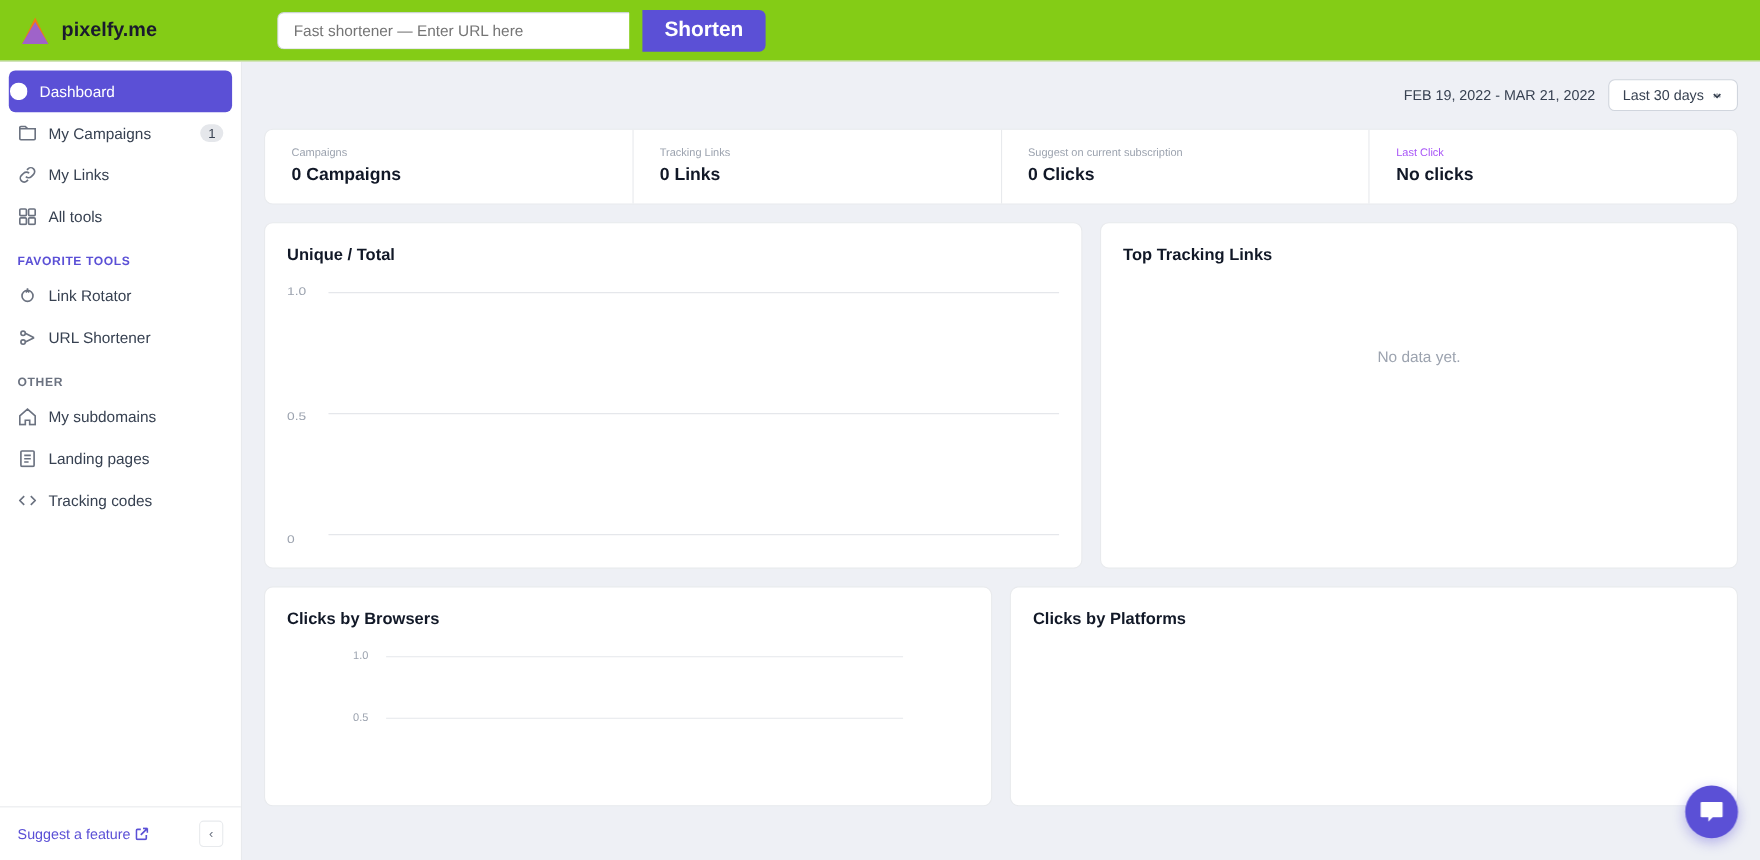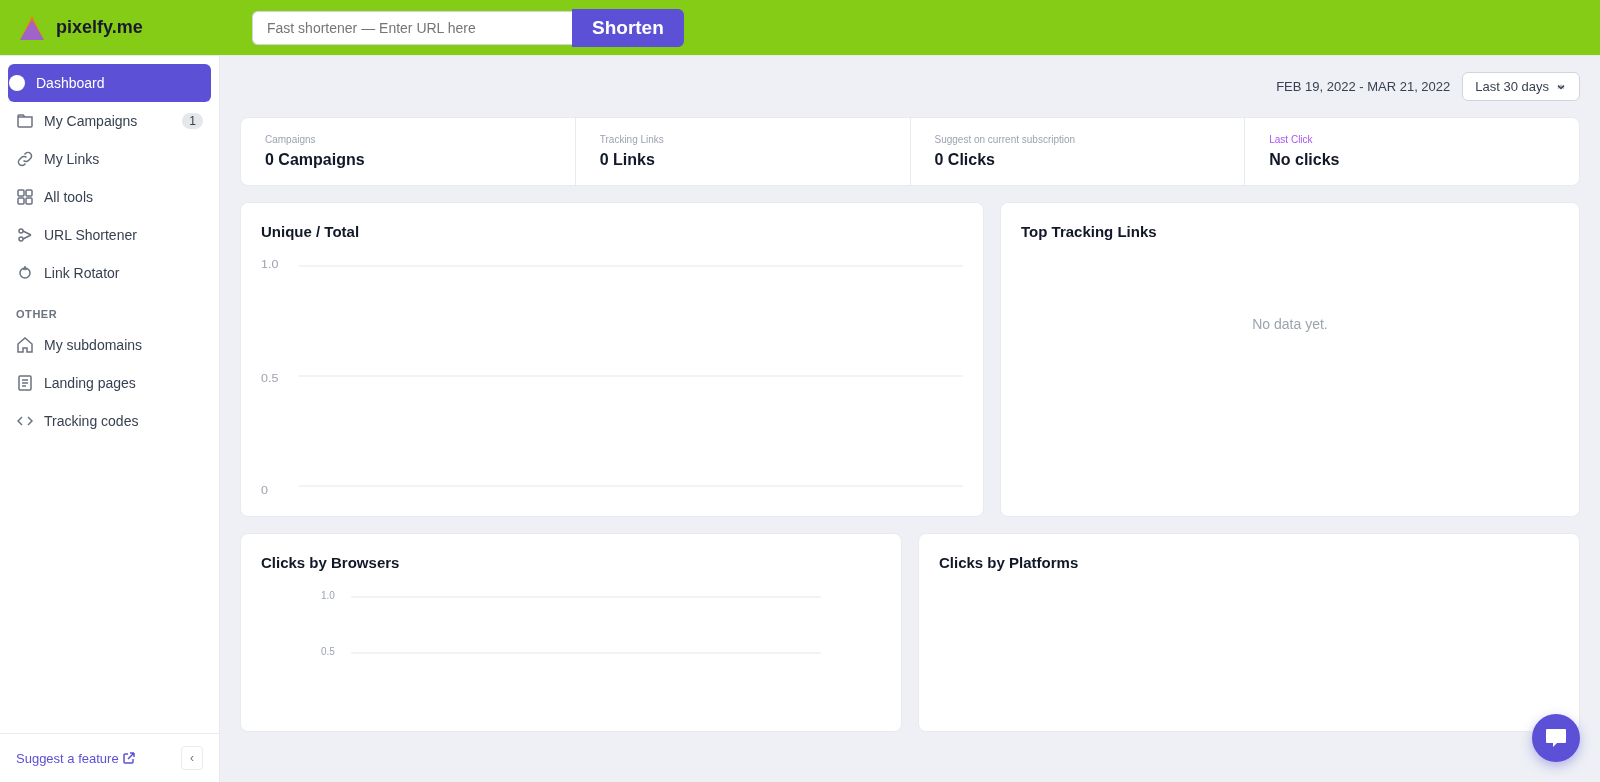--- a/index.html
+++ b/index.html
@@ -28,21 +28,21 @@
       height: 32px;
     }
     .logo-text {
       font-size: 18px;
       font-weight: 700;
       color: #1a1a2e;
     }
     .url-input-area {
       display: flex;
       align-items: center;
-      gap: 0;
+      gap: 12px;
       flex: 1;
       max-width: 500px;
       margin-left: 16px;
     }
     .url-input {
       border: 1px solid #d0d5dd;
       border-right: none;
       border-radius: 6px 0 0 6px;
       padding: 8px 14px;
       font-size: 14px;
@@ -334,40 +334,41 @@
           <svg width="16" height="16" viewBox="0 0 16 16" fill="none" stroke="#6b7280" stroke-width="1.5">
               <rect x="1" y="1" width="6" height="6" rx="1"></rect>
               <rect x="9" y="1" width="6" height="6" rx="1"></rect>
               <rect x="1" y="9" width="6" height="6" rx="1"></rect>
               <rect x="9" y="9" width="6" height="6" rx="1"></rect>
             </svg>
         </span>
         <span class="sidebar-label">All tools</span>
       </div>
 
+      <div class="sidebar-section-label">FAVORITE TOOLS</div>
+
+      <div class="sidebar-item">
+        <span class="sidebar-icon">
+          <svg width="16" height="16" viewBox="0 0 16 16" fill="none" stroke="#6b7280" stroke-width="1.5">
+            <circle cx="8" cy="8" r="5"></circle>
+              <path d="M8 3V1M8 3l-1.5 2M8 3l1.5 2"></path>
+          </svg>
+        </span>
+        <span class="sidebar-label">Link Rotator</span>
+      </div>
 
       <div class="sidebar-item">
         <span class="sidebar-icon">
           <svg width="16" height="16" viewBox="0 0 16 16" fill="none" stroke="#6b7280" stroke-width="1.5">
             <circle cx="4" cy="4" r="2"></circle>
               <circle cx="4" cy="12" r="2"></circle>
             <path d="M6 4l8 4M6 12l8-4"></path>
           </svg>
         </span>
         <span class="sidebar-label">URL Shortener</span>
-      </div>
-
-      <div class="sidebar-item">
-        <span class="sidebar-icon">
-          <svg width="16" height="16" viewBox="0 0 16 16" fill="none" stroke="#6b7280" stroke-width="1.5">
-            <circle cx="8" cy="8" r="5"></circle>
-              <path d="M8 3V1M8 3l-1.5 2M8 3l1.5 2"></path>
-          </svg>
-        </span>
-        <span class="sidebar-label">Link Rotator</span>
       </div>
 
       <div class="sidebar-section-label other">OTHER</div>
 
       <div class="sidebar-item">
         <span class="sidebar-icon">
           <svg width="16" height="16" viewBox="0 0 16 16" fill="none" stroke="#6b7280" stroke-width="1.5">
               <path d="M1 7l7-6 7 6v8H10v-4H6v4H1V7z"></path>
             </svg>
         </span>

